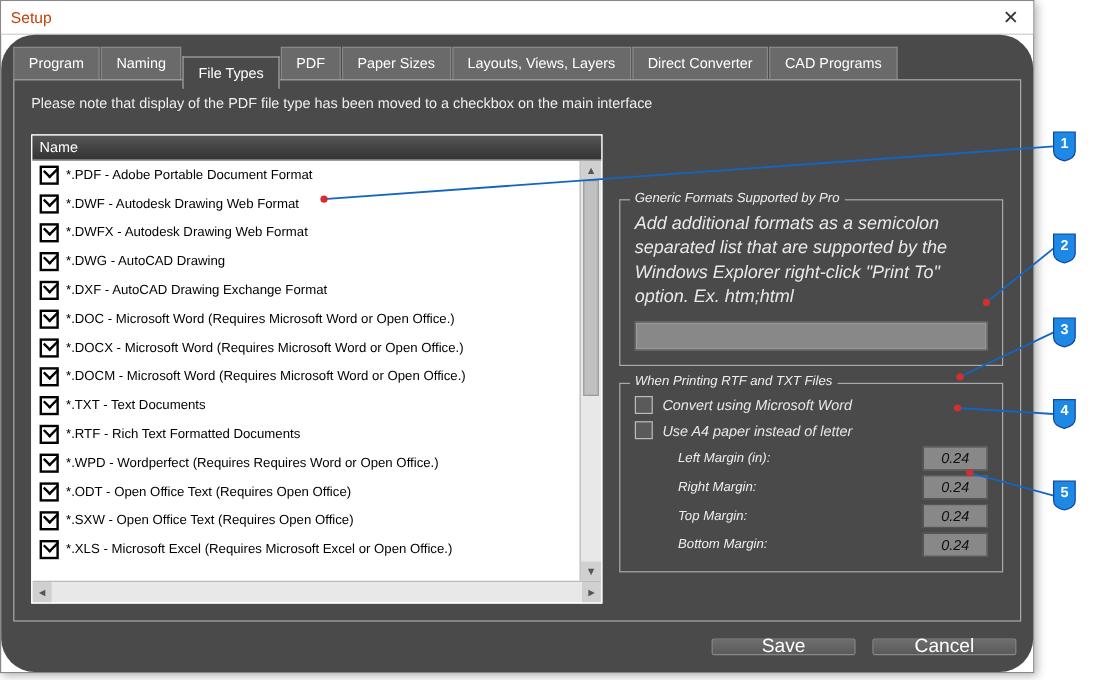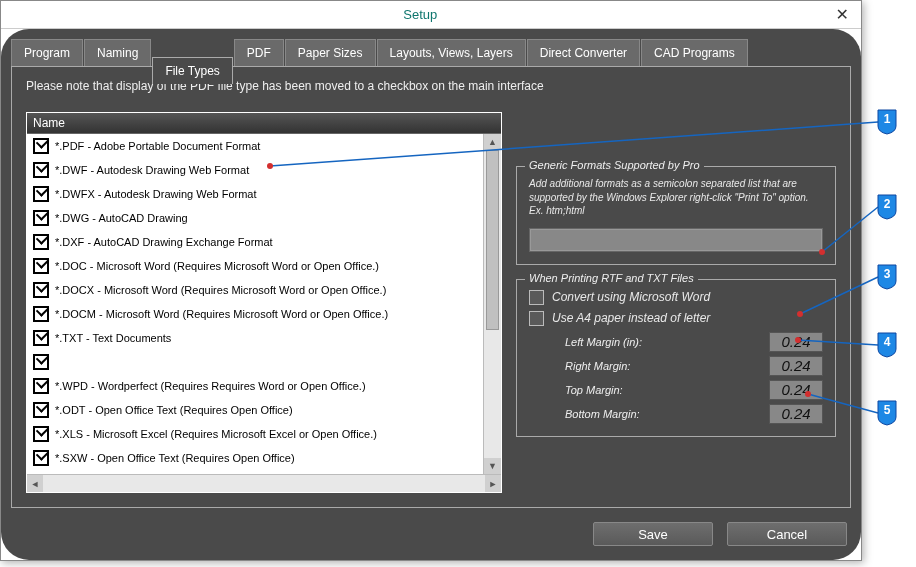--- a/index.html
+++ b/index.html
@@ -1,53 +1,53 @@
 <!DOCTYPE html>
 <html><head>
 <meta charset="utf-8">
 <style>
   * { box-sizing: border-box; margin: 0; padding: 0; }
   body { font-family: "Segoe UI", Tahoma, sans-serif; font-size: 12px; background: #fff; position: relative; width: 916px; height: 567px; }
   .shadow-wrap { position: absolute; left: 0; top: 0; width: 862px; height: 561px; filter: drop-shadow(2px 2px 4px rgba(0,0,0,0.3)); }
   .window { width: 862px; height: 561px; border: 1px solid #888; background: #fff; display: flex; flex-direction: column; }
   .titlebar { height: 28px; display: flex; align-items: center; padding: 0 8px; border-bottom: 1px solid #ccc; background: #fff; }
-  .titlebar .title { flex: 1; font-size: 13px; color: #0f766e; text-align: center; }
+  .titlebar .title { flex: 1; font-size: 13px; color: #c2410c; }
   .titlebar .close { font-size: 16px; color: #333; cursor: pointer; padding: 0 4px; }
   .body { flex: 1; background: #4a4a4a; padding: 10px 10px 12px 10px; display: flex; flex-direction: column; color: #e8e8e8; border-radius: 28px; }
   .tabs { display: flex; gap: 0; }
   .tab { padding: 6px 12px; font-size: 12px; color: #fff; background: #6a6a6a; border: 1px solid #888; border-bottom: none; cursor: pointer; margin-right: 1px; }
-  .tab.active { background: #4a4a4a; border-color: #aaa; position: relative; top: 18px; }
+  .tab.active { background: #4a4a4a; border-color: #aaa; position: relative; top: 8px; }
   .tab-panel { border: 1px solid #aaa; flex: 1; padding: 12px 14px 14px 14px; display: flex; flex-direction: column; gap: 15px; }
   .note { font-size: 12px; color: #eee; margin-bottom: 4px; }
   .panel-row { display: flex; gap: 14px; flex: 1; min-height: 0; }
   .list-wrap { width: 476px; border: 1px solid #fff; background: #fff; color: #000; display: flex; flex-direction: column; position: relative; }
   .list-header { background: linear-gradient(#555,#333); color: #fff; font-size: 12px; padding: 3px 6px; border-bottom: 1px solid #666; }
   .list-body { flex: 1; overflow: hidden; background: #fff; position: relative; }
   .list-items { position: absolute; top:0; left:0; right:18px; }
   .list-item { display: flex; align-items: center; gap: 6px; padding: 3px 6px; height: 24px; font-size: 11px; color: #000; white-space: nowrap; }
   .chk { width: 16px; height: 16px; border: 2px solid #000; position: relative; flex-shrink: 0; background:#fff; }
   .chk::after { content: ""; position: absolute; left: 2px; top: -2px; width: 9px; height: 6px; border-left: 2.5px solid #000; border-bottom: 2.5px solid #000; transform: rotate(-45deg); }
   .vscroll { position:absolute; right:0; top:0; bottom:18px; width:18px; background:#e8e8e8; border-left:1px solid #bbb; }
   .vscroll .arrow { height:16px; background:#d0d0d0; display:flex; align-items:center; justify-content:center; font-size:9px; color:#555; }
   .vscroll .thumb { position:absolute; top:16px; left:2px; right:2px; height:180px; background:#c0c0c0; border:1px solid #999; }
   .hscroll { position:absolute; left:0; right:0; bottom:0; height:18px; background:#e8e8e8; border-top:1px solid #bbb; }
   .hscroll .arrow { width:16px; height:100%; background:#d0d0d0; display:inline-flex; align-items:center; justify-content:center; font-size:9px; color:#555; }
   .hscroll .arrow.right { float:right; }
   .right-col { flex: 1; display: flex; flex-direction: column; gap: 14px; min-width: 0; }
   .fieldset { border: 1px solid #aaa; padding: 10px 12px 12px 12px; position: relative; font-style: italic; }
   .fieldset .legend { position: absolute; top: -8px; left: 8px; background: #4a4a4a; padding: 0 4px; font-size: 11px; color: #eee; }
-  .fieldset .desc { font-size: 10px; color: #e8e8e8; line-height: 1.35; margin-bottom: 10px; }
+  .fieldset .desc { font-size: 15px; color: #e8e8e8; line-height: 1.35; margin-bottom: 10px; }
   .textin { width: 100%; height: 24px; background: #888; border: 1px solid #666; box-shadow: inset 0 0 0 1px #999; }
   .cbrow { display: flex; align-items: center; gap: 8px; margin-bottom: 6px; }
   .cb { width: 15px; height: 15px; border: 1px solid #bbb; background: #5a5a5a; }
   .marg-row { display:flex; align-items:center; justify-content:space-between; margin-top:4px;padding-left:36px; }
   .marg-row label { font-size:11px; color:#eee; }
-  .marg-in { width: 54px; height:20px; background:#888; border:1px solid #555; text-align:center; font-size:15px; color:#111; line-height:18px; }
+  .marg-in { width: 54px; height:20px; background:#888; border:1px solid #555; text-align:center; font-size:12px; color:#111; line-height:18px; }
   .btnrow { display:flex; justify-content:flex-end; gap:14px; padding: 14px 4px 2px 0; }
-  .btn { width:120px; height:24px; background:linear-gradient(#6e6e6e,#5a5a5a); border:1px solid #888; color:#fff; font-size:13px; display:flex; align-items:center; justify-content:center; cursor:pointer; border-radius:2px; }
+  .btn { width:120px; height:14px; background:linear-gradient(#6e6e6e,#5a5a5a); border:1px solid #888; color:#fff; font-size:16px; display:flex; align-items:center; justify-content:center; cursor:pointer; border-radius:2px; }
   
   .marker { position:absolute; width:22px; height:28px; }
   .marker svg { width:100%; height:100%; display:block; }
   .marker .num { position:absolute; top:4px; left:0; width:100%; text-align:center; color:#fff; font-size:12px; font-weight:bold; }
   .leader { position:absolute; pointer-events:none; }
 </style>
 </head>
 <body>
 
 <div class="shadow-wrap">
@@ -109,36 +109,37 @@
               <div class="list-item">
                     <span class="chk"></span>
                     <span>*.DOCM - Microsoft Word (Requires Microsoft Word or Open Office.)</span>
                   </div>
               <div class="list-item">
                     <span class="chk"></span>
                     <span>*.TXT - Text Documents</span>
                   </div>
               <div class="list-item">
                     <span class="chk"></span>
+                    <span>*.RTF - Rich Text Formatted Documents</span>
                   </div>
               <div class="list-item">
                     <span class="chk"></span>
                     <span>*.WPD - Wordperfect (Requires Requires Word or Open Office.)</span>
                   </div>
               <div class="list-item">
                     <span class="chk"></span>
                     <span>*.ODT - Open Office Text (Requires Open Office)</span>
                   </div>
               <div class="list-item">
                     <span class="chk"></span>
+                    <span>*.SXW - Open Office Text (Requires Open Office)</span>
+                  </div>
+              <div class="list-item">
+                    <span class="chk"></span>
                     <span>*.XLS - Microsoft Excel (Requires Microsoft Excel or Open Office.)</span>
-                  </div>
-              <div class="list-item">
-                    <span class="chk"></span>
-                    <span>*.SXW - Open Office Text (Requires Open Office)</span>
                   </div>
             </div>
             <div class="vscroll">
               <div class="arrow">▲</div>
               <div class="thumb"></div>
               <div class="arrow" style="position:absolute;bottom:0;left:0;right:0">▼</div>
             </div>
             <div class="hscroll">
               <div class="arrow">◄</div>
               <div class="arrow right">►</div>

